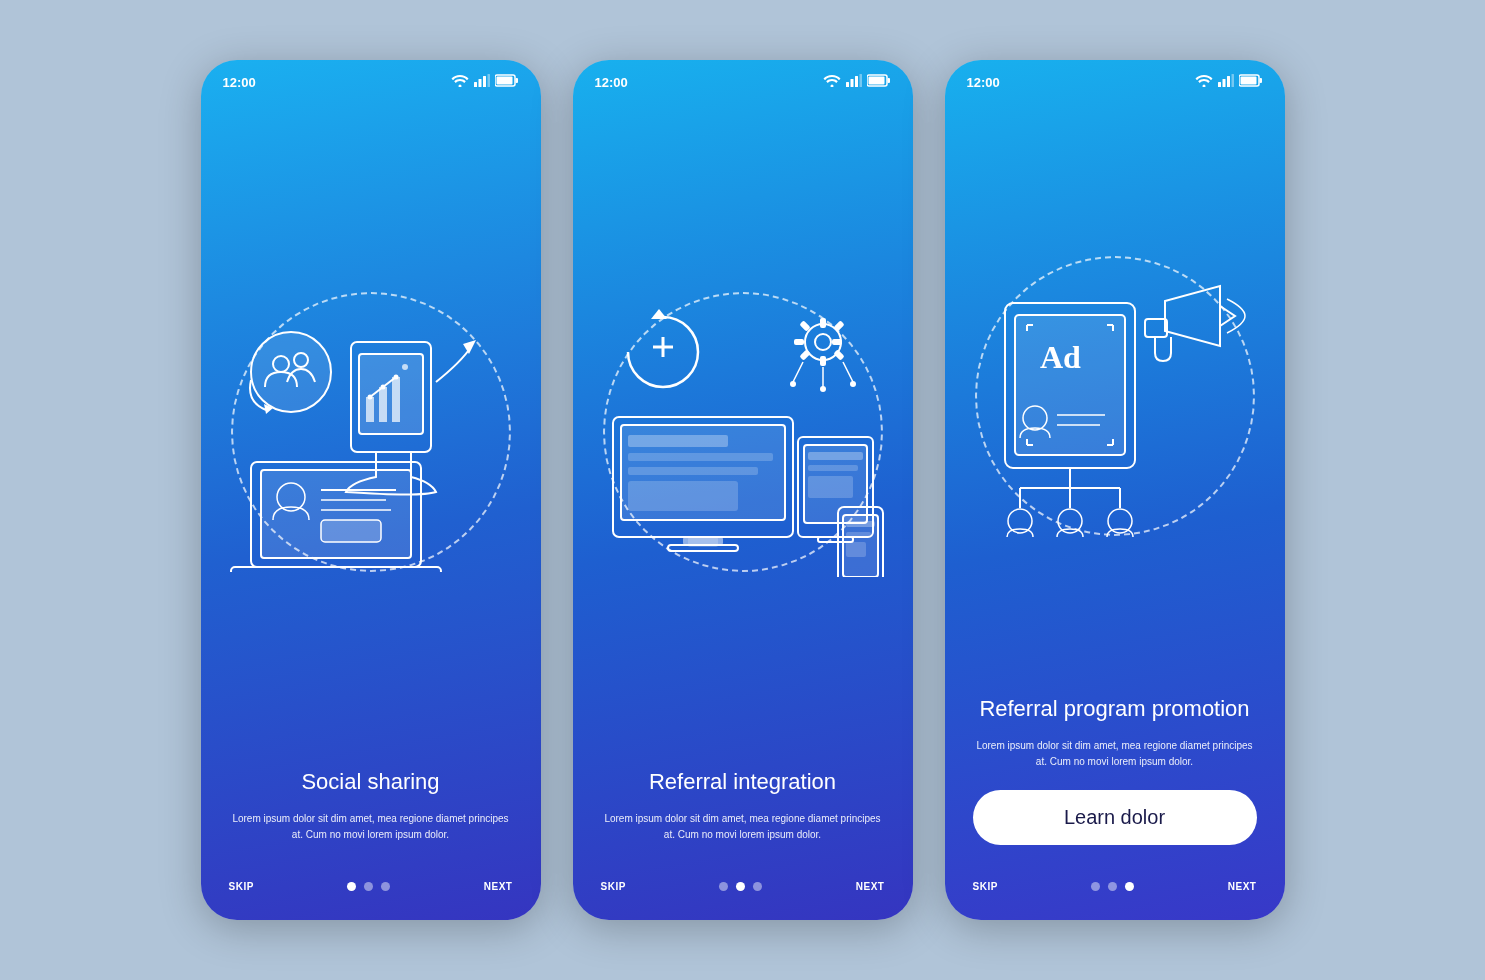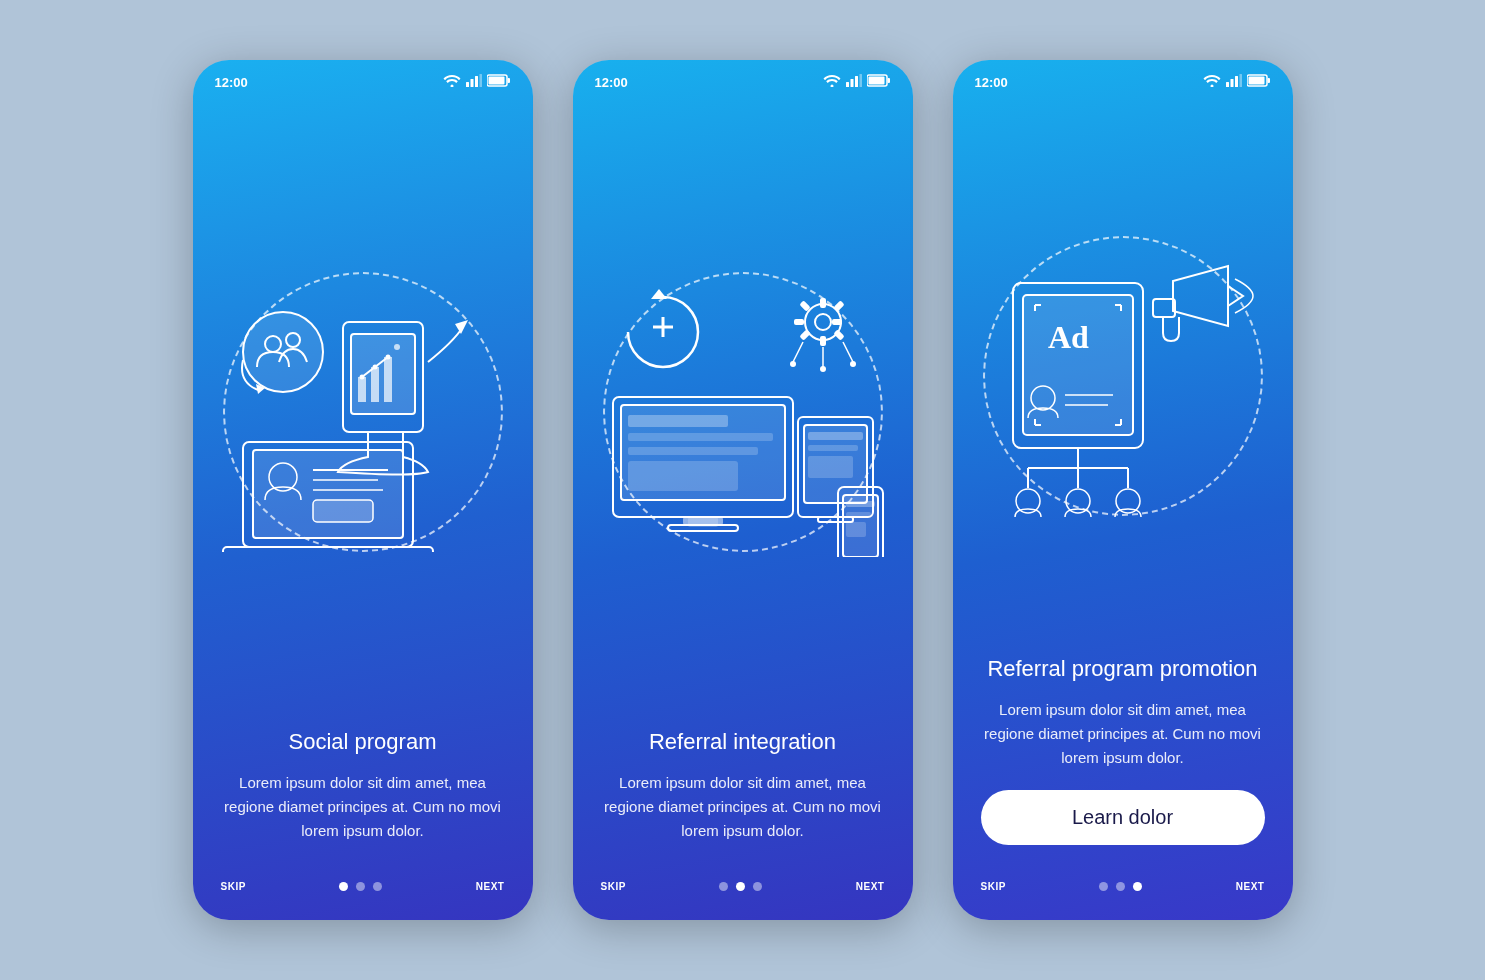--- a/index.html
+++ b/index.html
@@ -8,21 +8,21 @@
       height: 980px;
       background: #b0c4d8;
       display: flex;
       align-items: center;
       justify-content: center;
       font-family: 'Segoe UI', Arial, sans-serif;
       overflow: hidden;
     }
     .screens-container {
       display: flex;
-      gap: 40px;
+      gap: 32px;
       align-items: center;
       justify-content: space-between;
     }
     .phone-screen {
       width: 340px;
       height: 860px;
       border-radius: 36px;
       padding: 0;
       display: flex;
       flex-direction: column;
@@ -78,21 +78,21 @@
     .screen-title {
       color: white;
       font-size: 22px;
       font-weight: 400;
       text-align: center;
       margin-bottom: 14px;
       line-height: 1.3;
     }
     .screen-desc {
       color: rgba(255,255,255,0.9);
-      font-size: 15px;
+      font-size: 10px;
       text-align: center;
       line-height: 1.6;
       margin-bottom: 20px;
     }
     .learn-more-btn {
       display: block;
       background: white;
       color: #1a1a4a;
       text-align: center;
       padding: 16px;
@@ -209,21 +209,21 @@
         <rect x="100" y="228" width="60" height="22" rx="4" fill="rgba(255,255,255,0.2)" stroke-width="1.5"></rect>
 
         <rect x="10" y="275" width="210" height="8" rx="4"></rect>
 
         <path d="M215 90 Q240 70 250 55" stroke-width="2" fill="none" stroke-dasharray="0"></path>
         <polygon points="248,62 255,48 242,52" fill="white" stroke="none"></polygon>
       </svg>
     </div>
 
     <div class="content-area">
-      <h2 class="screen-title">Social program</h2>
+      <h2 class="screen-title">Social sharing</h2>
       <p class="screen-desc">Lorem ipsum dolor sit dim amet, mea regione diamet principes at. Cum no movi lorem ipsum dolor.</p>
     </div>
 
     <div class="nav-bar">
       <span class="nav-skip">SKIP</span>
       <div class="dots">
         <div class="dot active"></div>
         <div class="dot"></div>
         <div class="dot"></div>
       </div>

